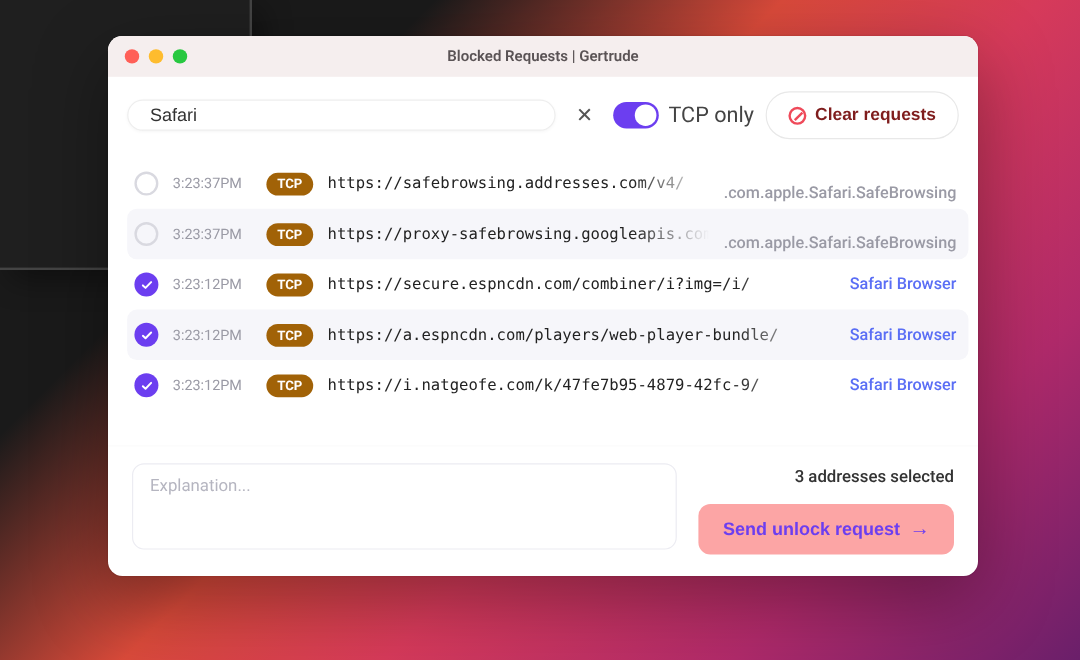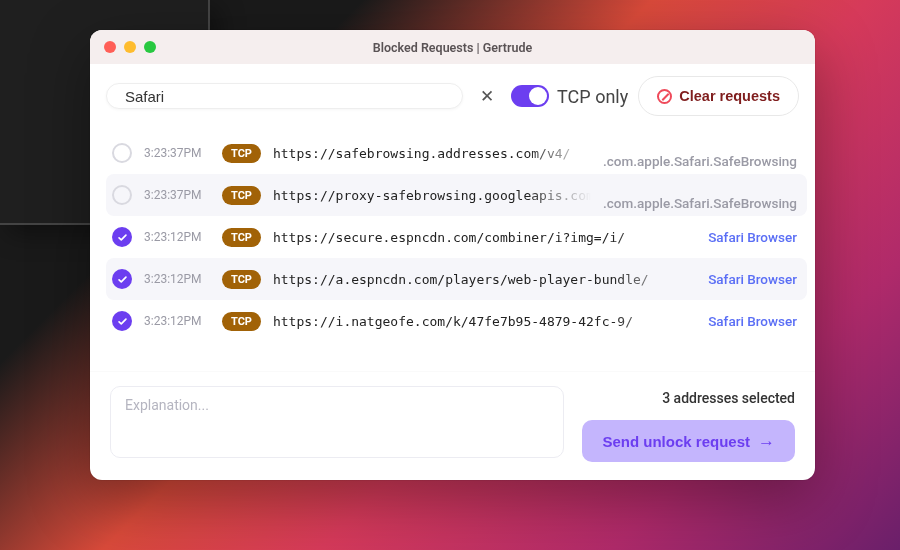--- a/index.html
+++ b/index.html
@@ -232,21 +232,21 @@
     align-items: flex-end;
     gap: 14px;
     padding-top: 4px;
   }
   .selected-count {
     font-size: 14px;
     color: #333;
     font-weight: 500;
   }
   .send-btn {
-    background: #c4b5fd;
+    background: #fca5a5;
     color: #6c3ef0;
     border: none;
     height: 42px;
     padding: 0 20px;
     border-radius: 10px;
     font-size: 15px;
     font-weight: 700;
     cursor: pointer;
     display: flex;
     align-items: center;

